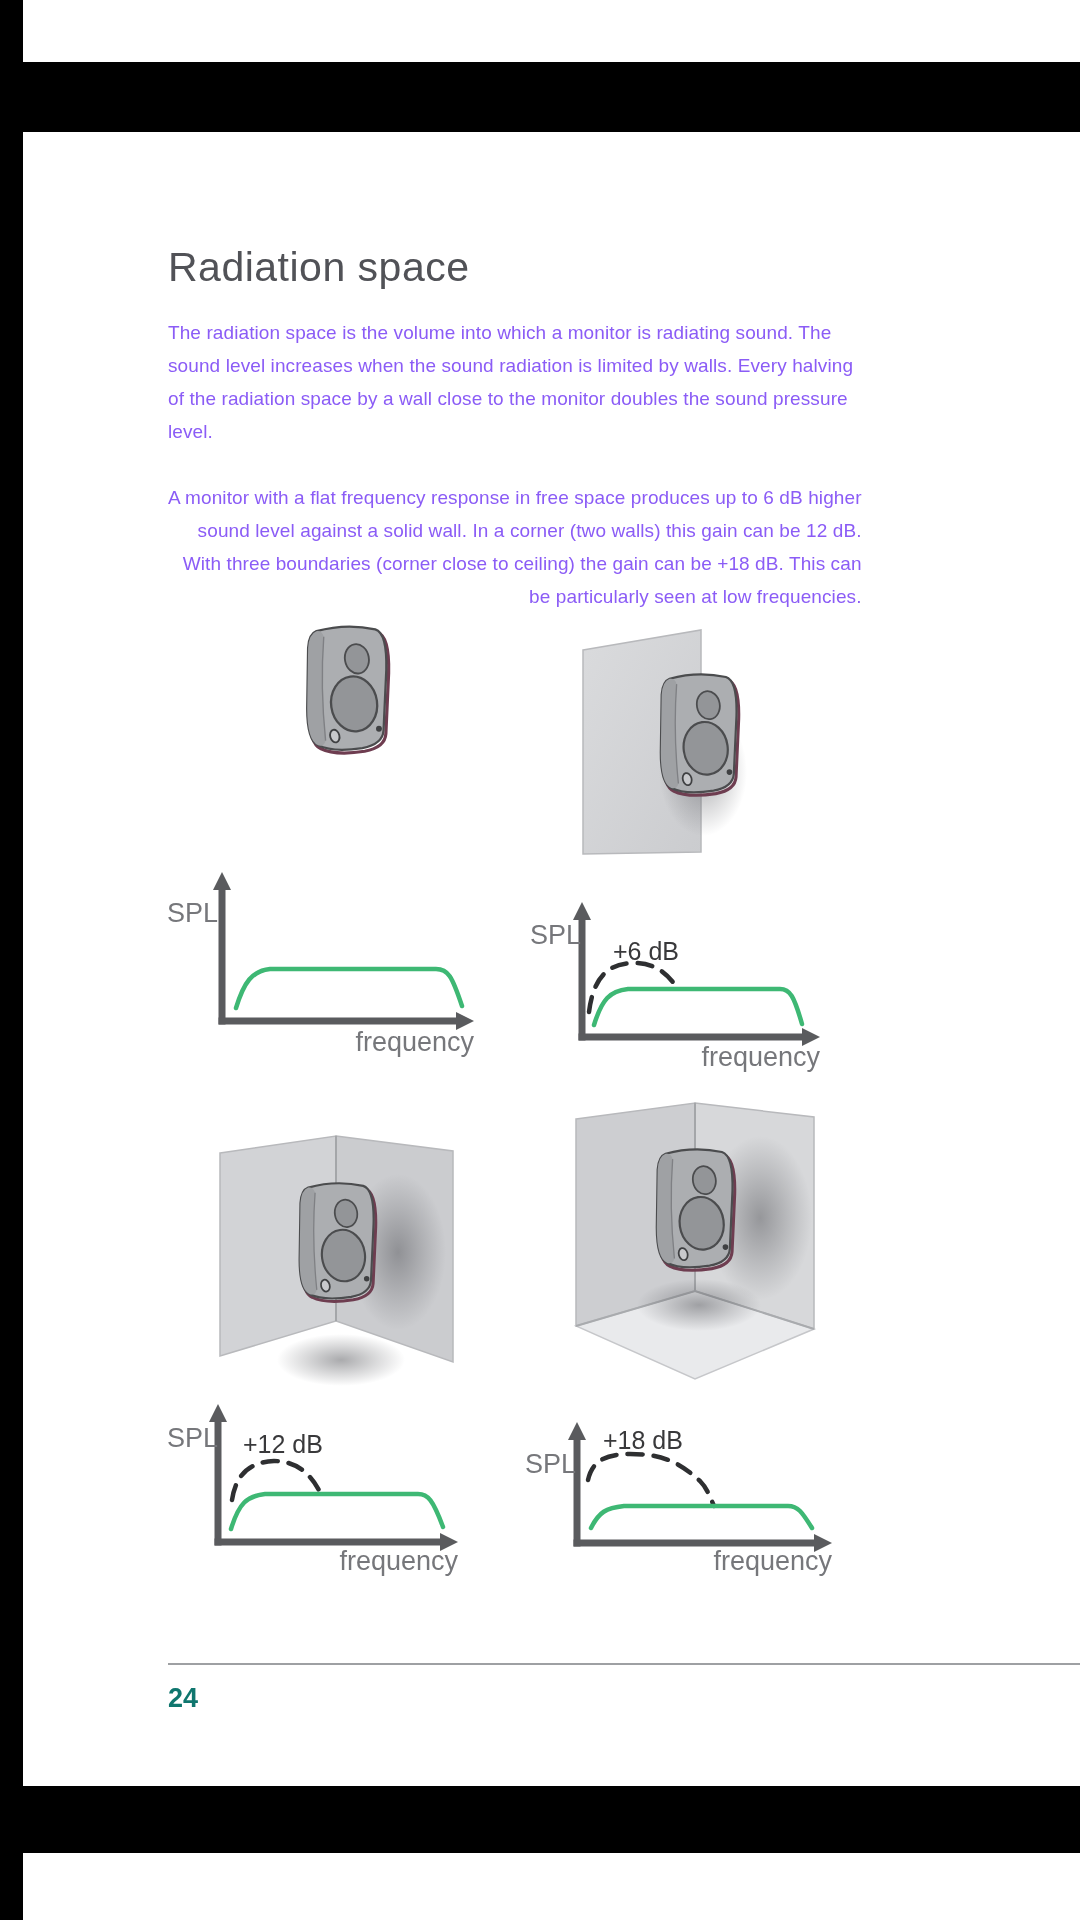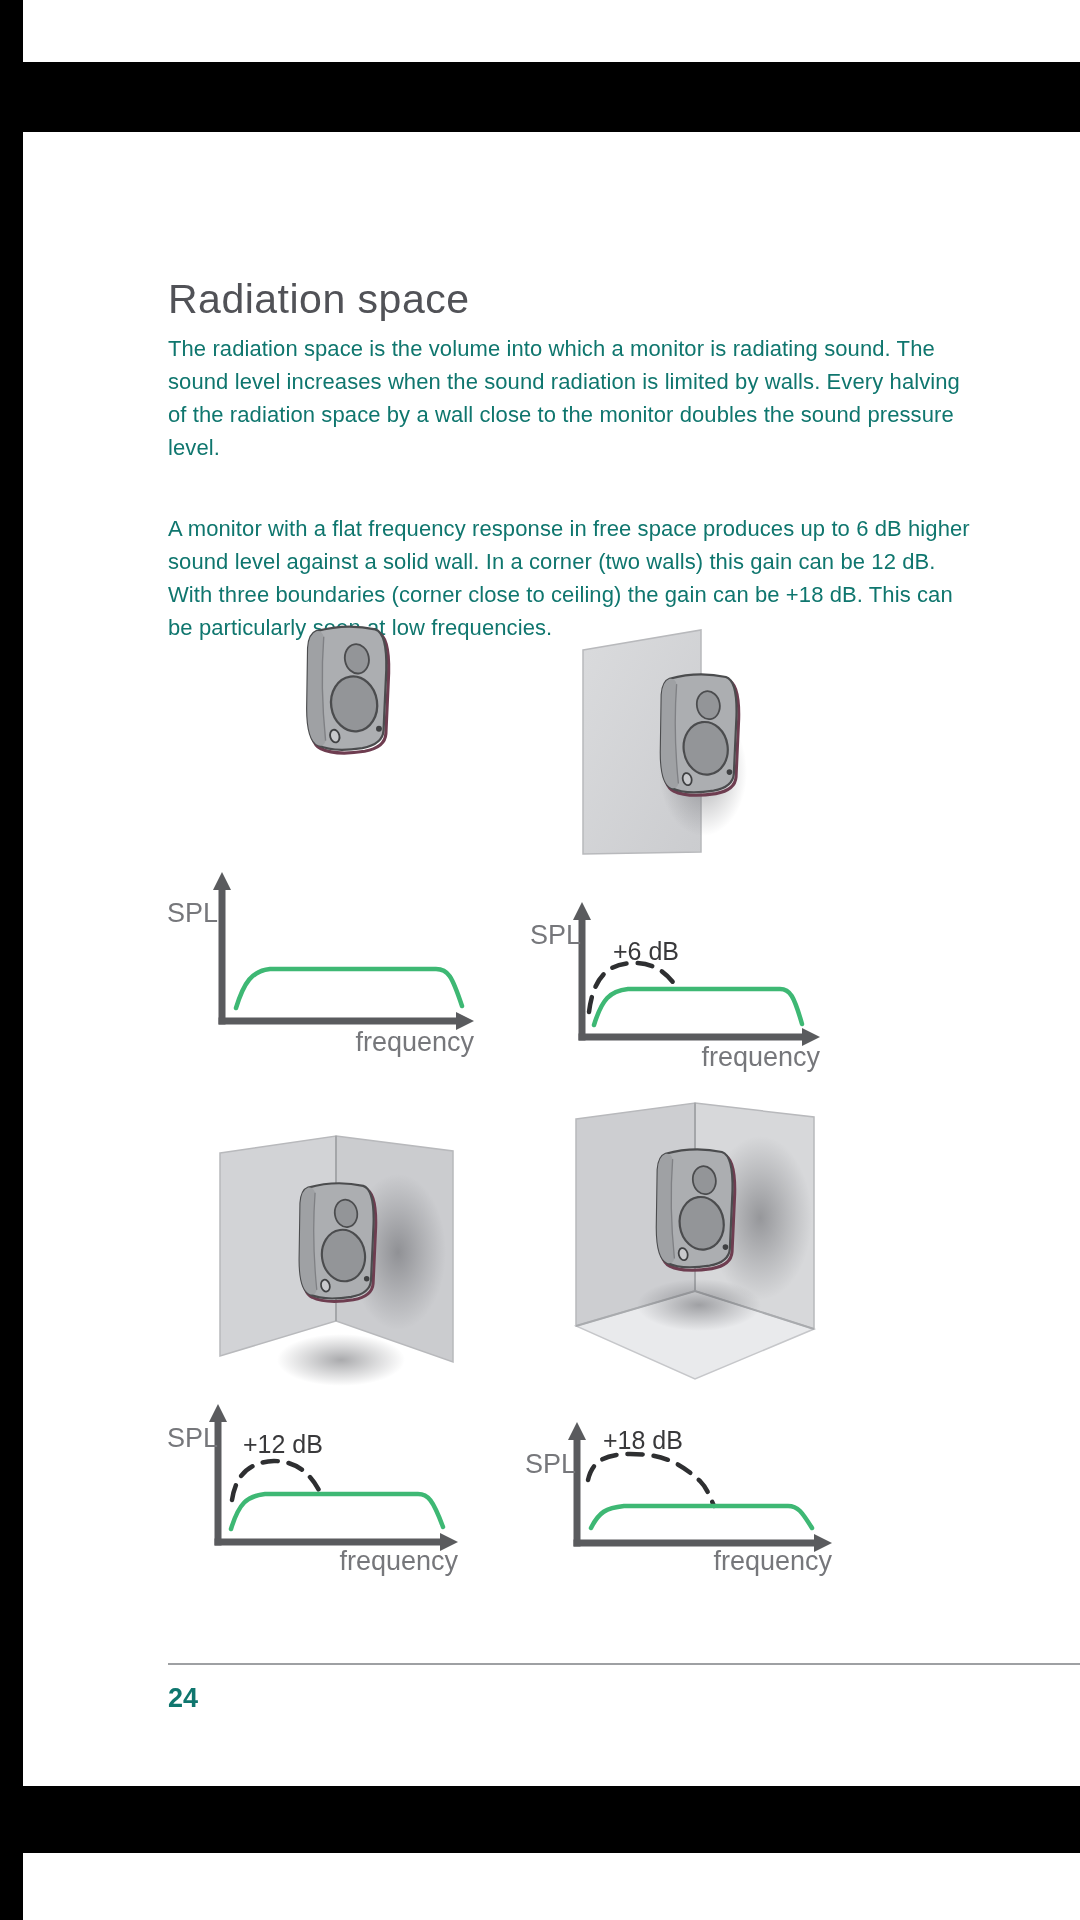--- a/index.html
+++ b/index.html
@@ -5,29 +5,29 @@
   html,body{margin:0;padding:0;background:#777;}
   .screen{
     position:relative;width:1080px;height:1920px;background:#ffffff;
     overflow:hidden;font-family:"Liberation Sans","DejaVu Sans",sans-serif;
   }
   .left-strip{position:absolute;left:0;top:0;width:23px;height:1920px;background:#000;}
   .top-bar{position:absolute;left:23px;top:62px;width:1057px;height:70px;background:#000;}
   .bottom-bar{position:absolute;left:23px;top:1786px;width:1057px;height:67px;background:#000;}
   .page-title{
     position:absolute;left:168px;top:244px;
-    font-size:41px;font-weight:400;color:#515257;letter-spacing:0.5px;margin-top:32px;
+    font-size:41px;font-weight:400;color:#515257;letter-spacing:0.5px;
   }
   .para{
     position:absolute;left:168px;
-    font-size:22px;line-height:33px;color:#0f766e;
-    white-space:pre;letter-spacing:0.1px;margin-top:16px;
+    font-size:19px;line-height:33px;color:#8b5cf6;
+    white-space:pre;letter-spacing:0.1px;
   }
   .p1{top:316px;}
-  .p2{top:496px;}
+  .p2{top:481px;text-align:right;}
   .footer-rule{position:absolute;left:168px;top:1663px;width:912px;height:2px;background:#9EA0A3;}
   .page-number{
     position:absolute;left:168px;top:1683px;
     font-size:27px;font-weight:700;color:#0f766e;
   }
   svg.figures{position:absolute;left:0;top:0;}
   svg .axis{stroke:#5A5B5E;stroke-width:7;fill:none;}
   svg .axishead{fill:#5A5B5E;stroke:none;}
   svg .green{stroke:#3EB874;stroke-width:4.5;fill:none;stroke-linecap:round;}
   svg .dashed{stroke:#2E2F31;stroke-width:4.5;fill:none;stroke-linecap:round;stroke-dasharray:15 11;}

